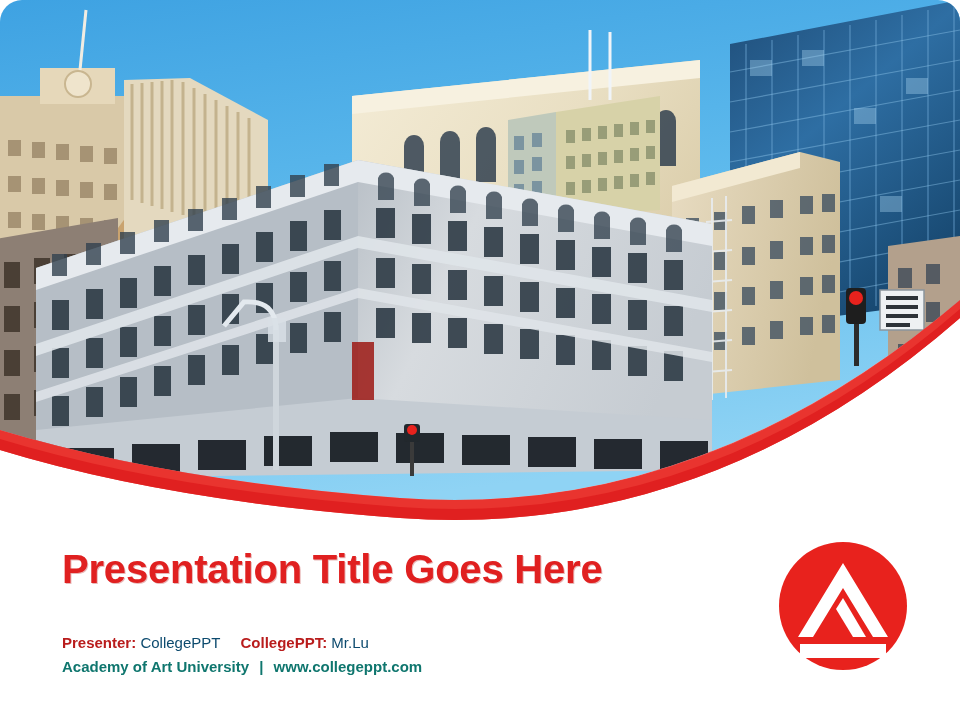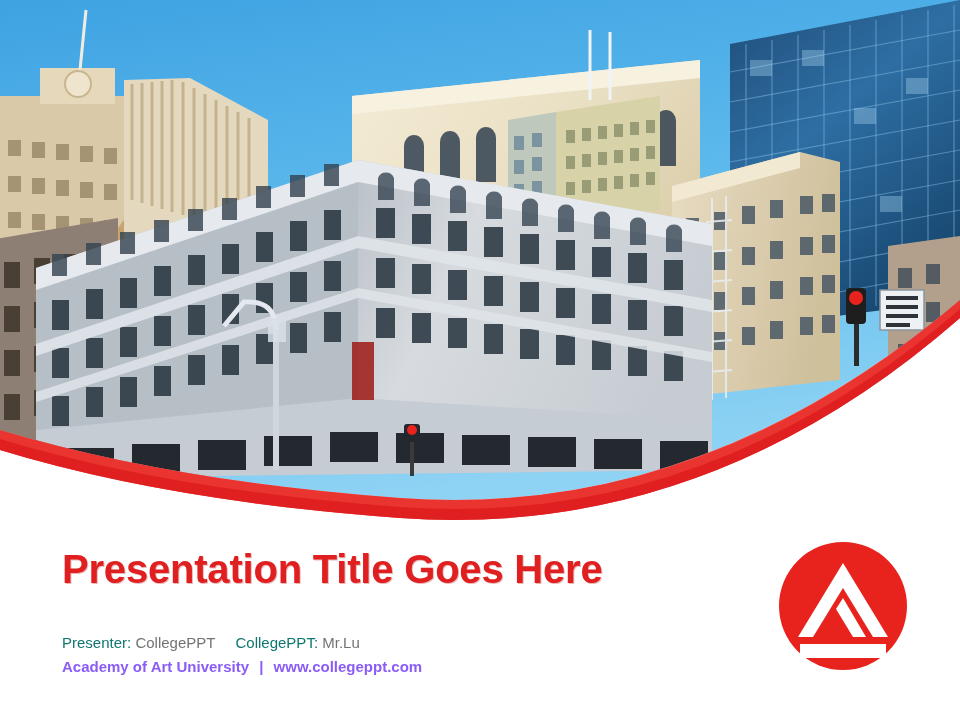--- a/index.html
+++ b/index.html
@@ -7,20 +7,21 @@
     padding: 0;
     background: #ffffff;
   }
   #slide {
     position: relative;
     width: 960px;
     height: 720px;
     background: #ffffff;
     overflow: hidden;
     font-family: "Liberation Sans", sans-serif;
+    border-radius: 22px;
   }
 
   
   #hero {
     position: absolute;
     left: 0; top: 0;
     width: 960px;
     height: 520px;
   }
   #hero svg { display: block; }
@@ -52,31 +53,31 @@
   }
   .meta-line {
     font-family: "Liberation Sans", sans-serif;
     font-size: 15px;
     line-height: 21px;
     color: #8d8d8d;
     white-space: nowrap;
   }
   .meta-line.line-1 { margin-bottom: 3px; }
   .lbl {
-    font-weight: normal;
-    color: #0f766e;
+    font-weight: bold;
+    color: #b91c1c;
   }
   .val {
     font-weight: normal;
-    color: #737373;
+    color: #0c4a6e;
   }
   .gapsep { display: inline-block; width: 12px; }
   .meta-line.line-2 span {
     font-weight: bold;
-    color: #8b5cf6;
+    color: #0f766e;
   }
   .pipe {
     font-weight: bold;
     color: #a8a8a8;
     padding: 0 6px;
   }
 
   
   #logo {
     position: absolute;

